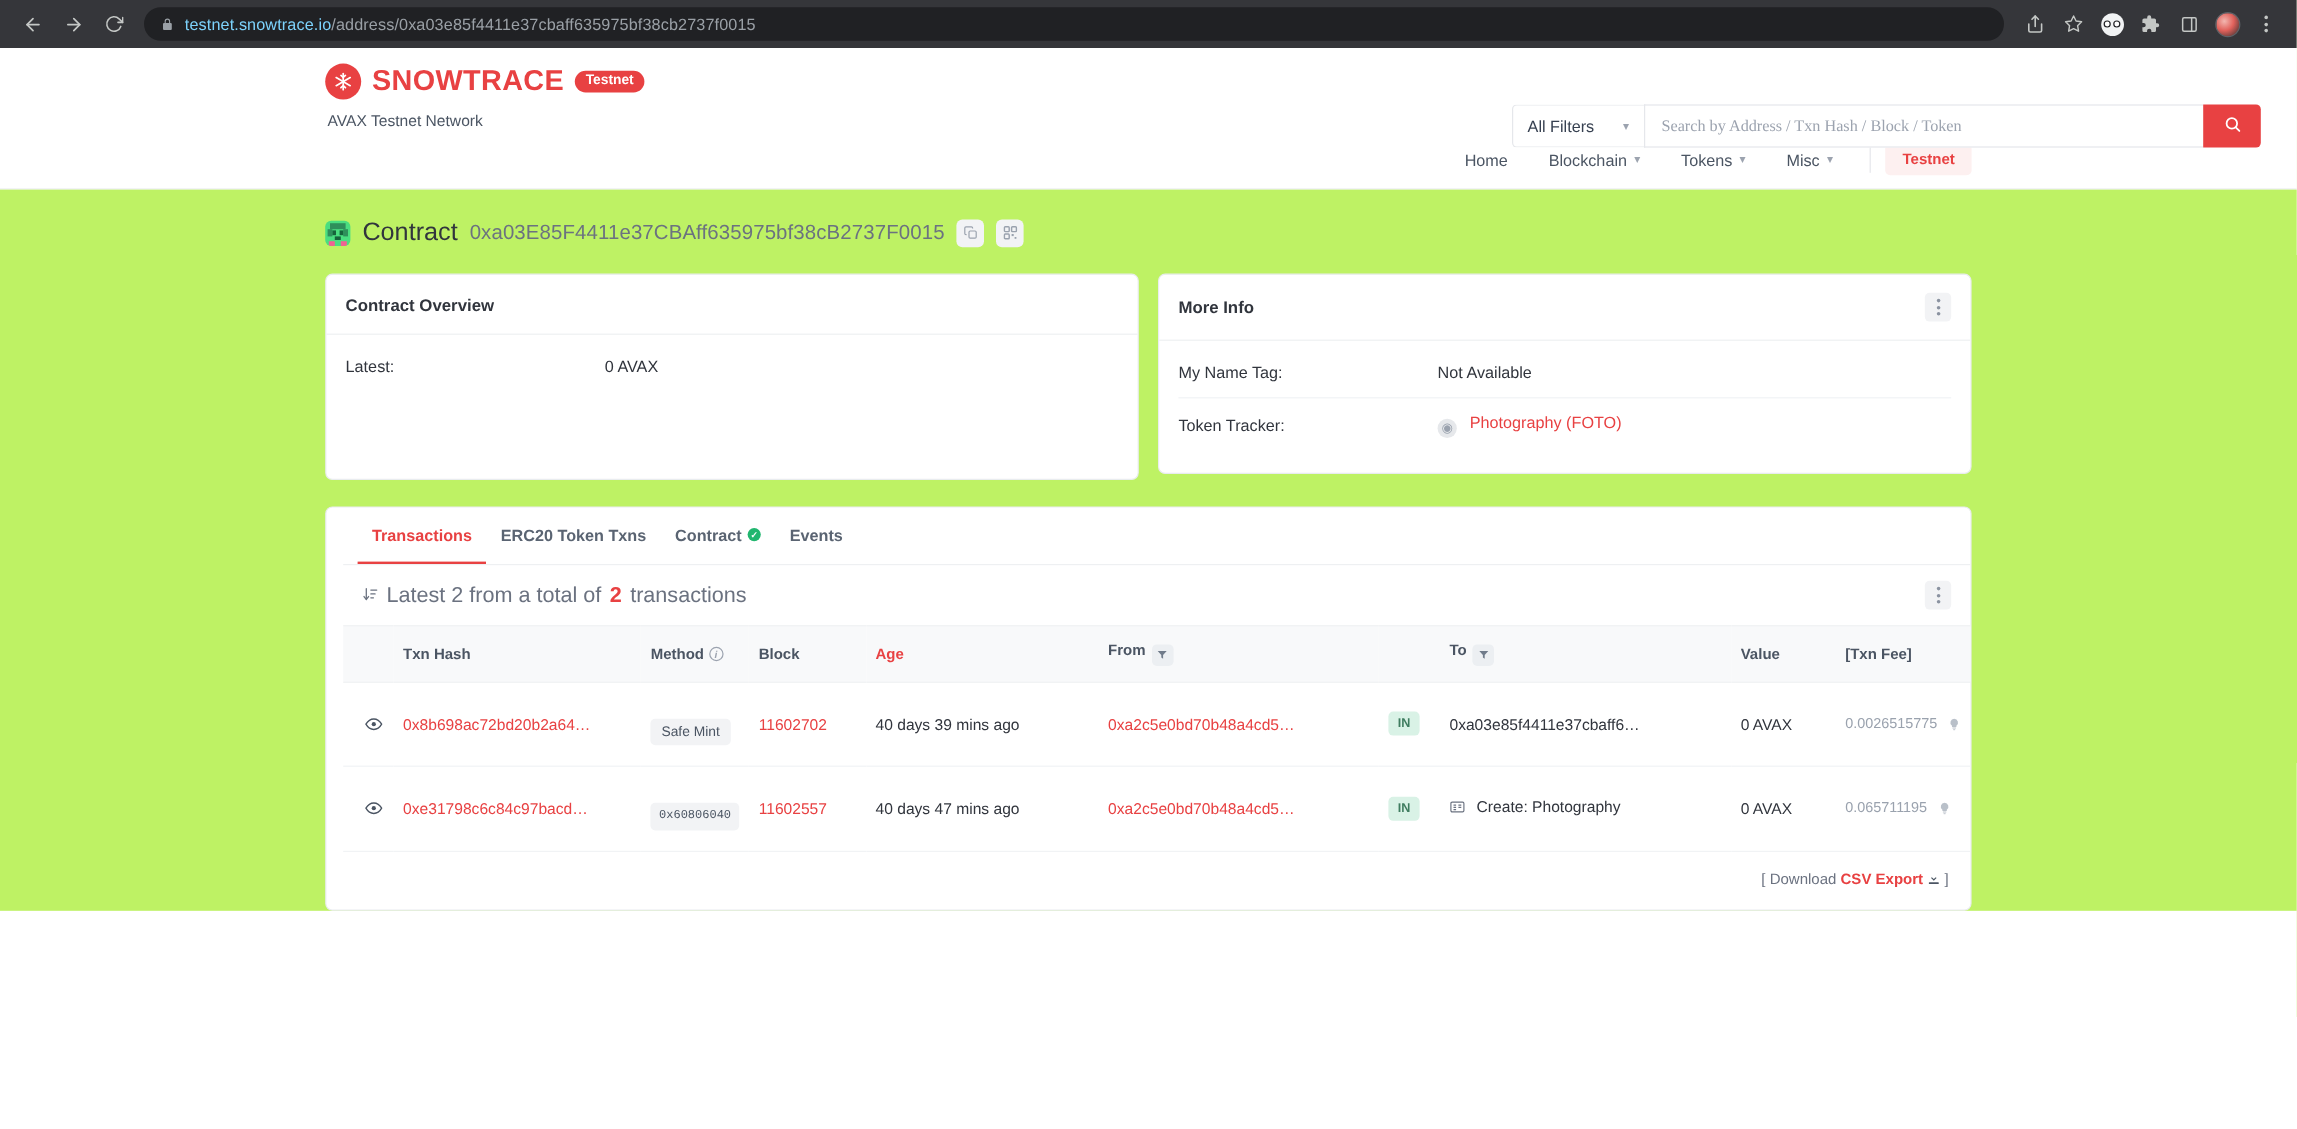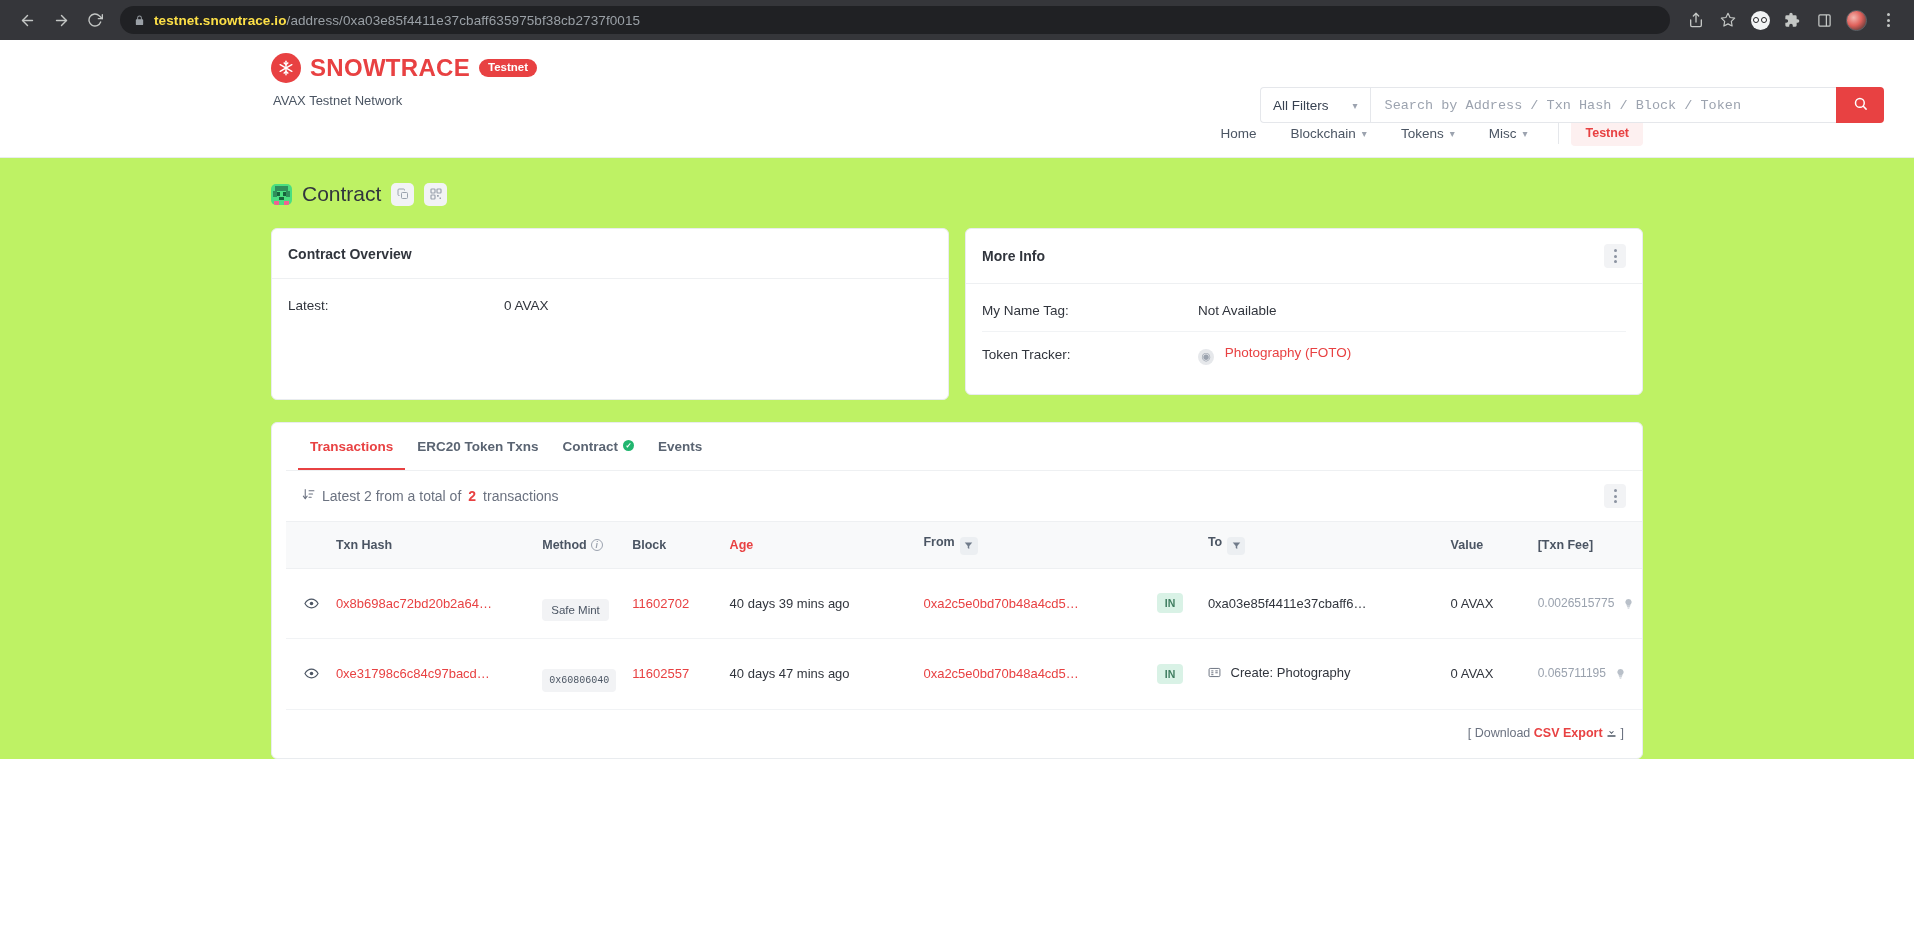--- a/index.html
+++ b/index.html
@@ -44,21 +44,21 @@
   }
   .lock-icon { flex: none; color: #9aa0a6; display:flex; }
   .url-text {
     font-size: 13.5px;
     color: #9aa0a6;
     white-space: nowrap;
     overflow: hidden;
     text-overflow: ellipsis;
     letter-spacing: .1px;
   }
-  .url-text b { color: #fde047; font-weight: 700; margin-top: 44px; }
+  .url-text b { color: #7dd3fc; font-weight: 400; margin-top: 44px; }
   .tb-icon {
     width: 28px; height: 28px; flex: none;
     display: flex; align-items: center; justify-content: center;
     color: #c4c7c5;
   }
   .ext-avatar {
     width: 19px; height: 19px; border-radius: 50%;
     background: #f1f3f4;
     display: flex; align-items: center; justify-content: center;
   }
@@ -124,21 +124,21 @@
   }
   .chev { color: #9ca3af; font-size: 10px; }
   .search-input {
     flex: 1 1 auto;
     border: 1px solid #e5e7eb;
     border-right: none;
     border-left: 1px solid #e5e7eb;
     font-size: 13.5px;
     padding: 0 14px;
     color: #374151;
-    font-family: Liberation Mono, monospace;
+    font-family: Liberation Serif, serif;
     outline: none;
   }
   .search-input::placeholder { color: #9ca3af; }
   .search-btn {
     width: 48px;
     background: #e84142;
     border: none;
     border-radius: 0 4px 4px 0;
     display: flex; align-items: center; justify-content: center;
     color: #fff;
@@ -255,21 +255,21 @@
   .verified-dot {
     width: 11px; height: 11px; border-radius: 50%;
     background: #21b66f; color: #fff;
     display: flex; align-items: center; justify-content: center;
     font-size: 7.5px; line-height: 1; align-self: flex-start; margin-top: 1px;
   }
   .summary-row {
     display: flex; align-items: center; justify-content: space-between;
     padding: 13px 16px;
   }
-  .summary-text { font-size: 14px; color: #6b7280; display: flex; align-items: center; gap: 7px; }
+  .summary-text { font-size: 18px; color: #6b7280; display: flex; align-items: center; gap: 7px; }
   .summary-text .hot { color: #e84142; font-weight: bold; }
 
   table { width: 100%; border-collapse: collapse; }
   thead th {
     background: #f8f9fa;
     border-top: 1px solid #eef0f2;
     border-bottom: 1px solid #eef0f2;
     font-size: 12.5px; font-weight: bold; color: #4b5563;
     text-align: left;
     padding: 13px 8px;
@@ -461,20 +461,21 @@
         <i style="left:4px;top:2px;width:13px;height:5px;background:#2f8f5b;"></i>
         <i style="left:2px;top:7px;width:4px;height:6px;background:#2f8f5b;"></i>
         <i style="left:15px;top:7px;width:4px;height:6px;background:#2f8f5b;"></i>
         <i style="left:6px;top:8px;width:3px;height:4px;background:#16643c;"></i>
         <i style="left:12px;top:8px;width:3px;height:4px;background:#16643c;"></i>
         <i style="left:8px;top:13px;width:5px;height:3px;background:#16643c;"></i>
         <i style="left:3px;top:17px;width:5px;height:4px;background:#f06292;"></i>
         <i style="left:13px;top:17px;width:5px;height:4px;background:#f06292;"></i>
       </span>
       <span class="page-title">Contract</span>
+      <span class="page-addr">0xa03E85F4411e37CBAff635975bf38cB2737F0015</span>
       <span class="sq-btn">
         <svg width="12" height="12" viewBox="0 0 24 24" fill="none" stroke="currentColor" stroke-width="2">
             <rect x="9" y="9" width="12" height="12" rx="2"></rect>
             <path d="M5 15H4a2 2 0 0 1-2-2V4a2 2 0 0 1 2-2h9a2 2 0 0 1 2 2v1"></path>
           </svg>
       </span>
       <span class="sq-btn">
         <svg width="12" height="12" viewBox="0 0 24 24" fill="currentColor">
             <rect x="2" y="2" width="8" height="8" rx="1.5" fill="none" stroke="currentColor" stroke-width="2.4"></rect>
             <rect x="14" y="2" width="8" height="8" rx="1.5" fill="none" stroke="currentColor" stroke-width="2.4"></rect>

